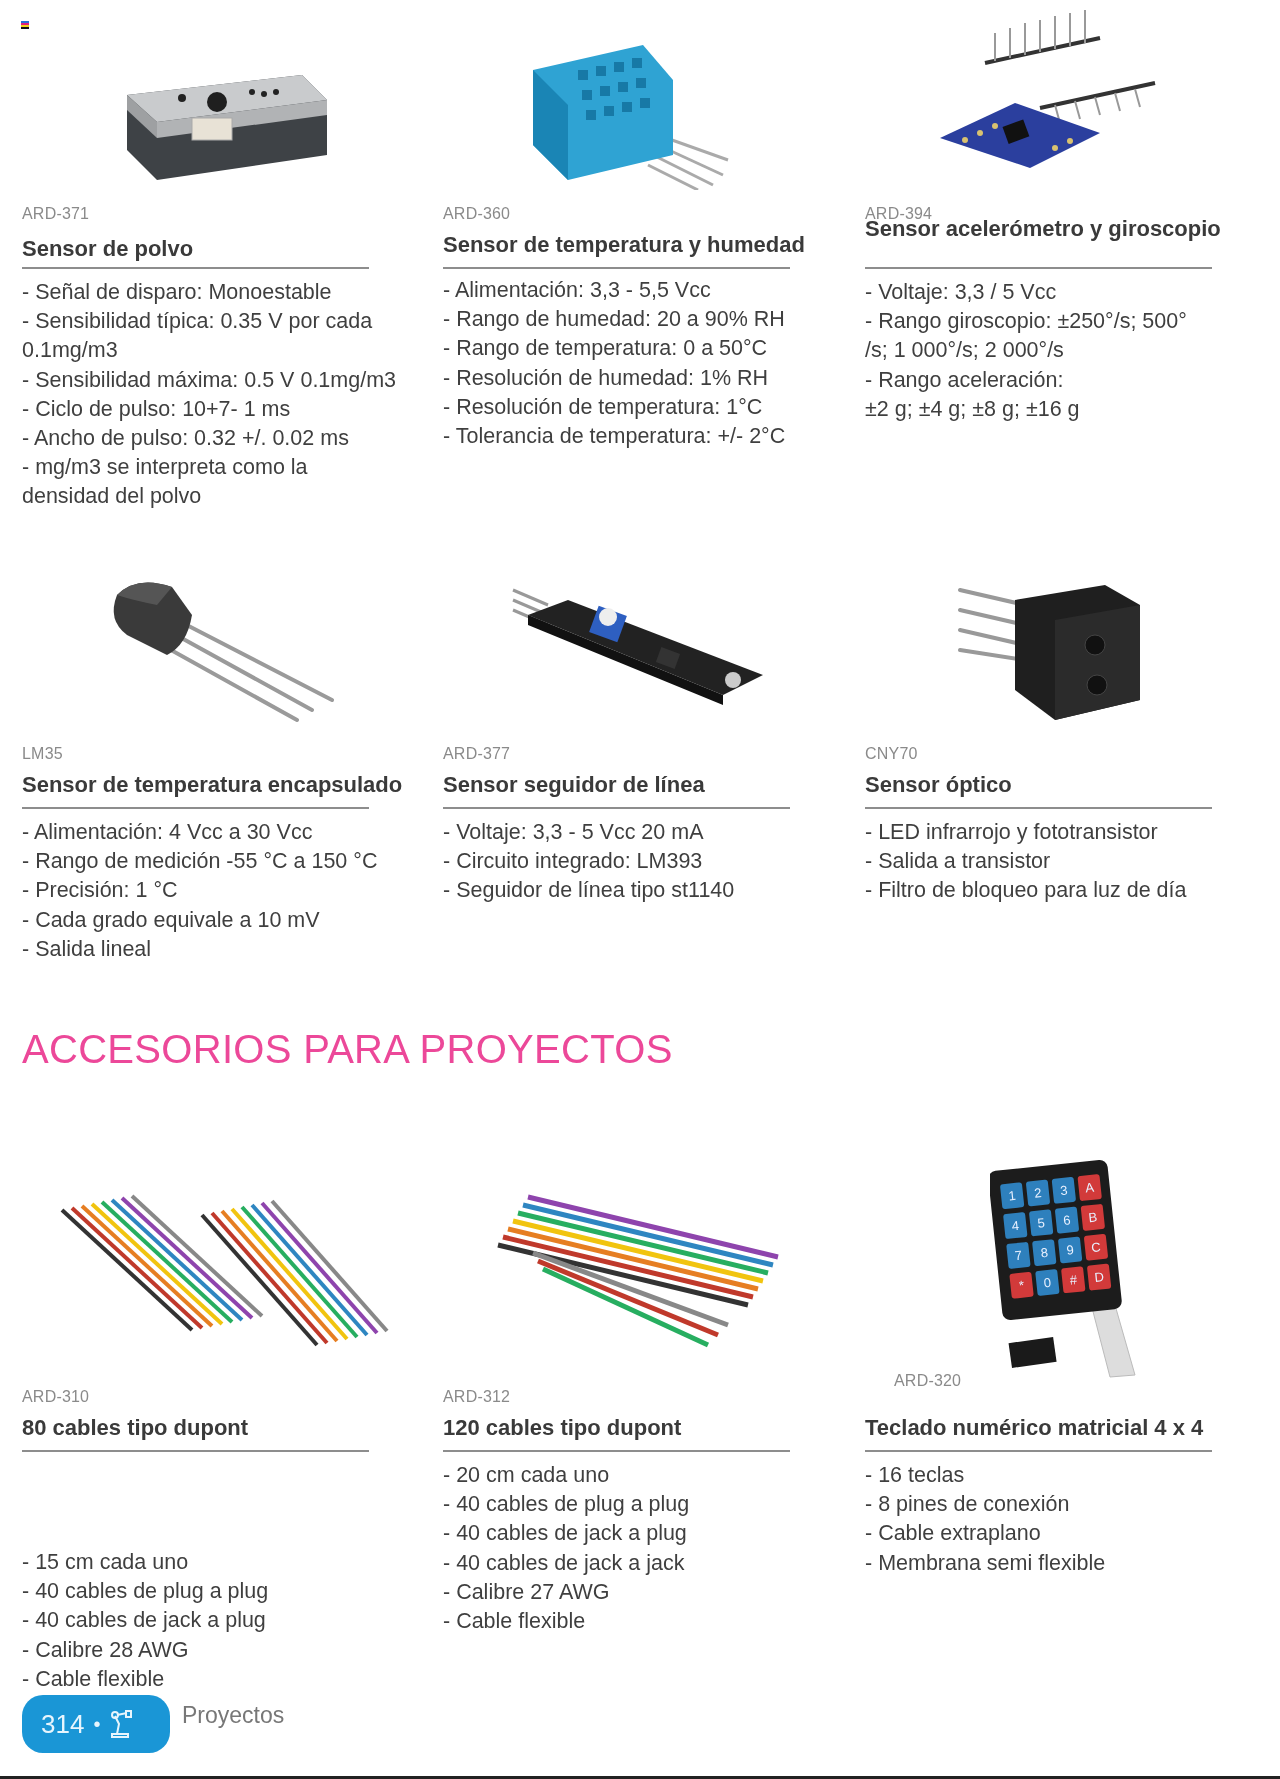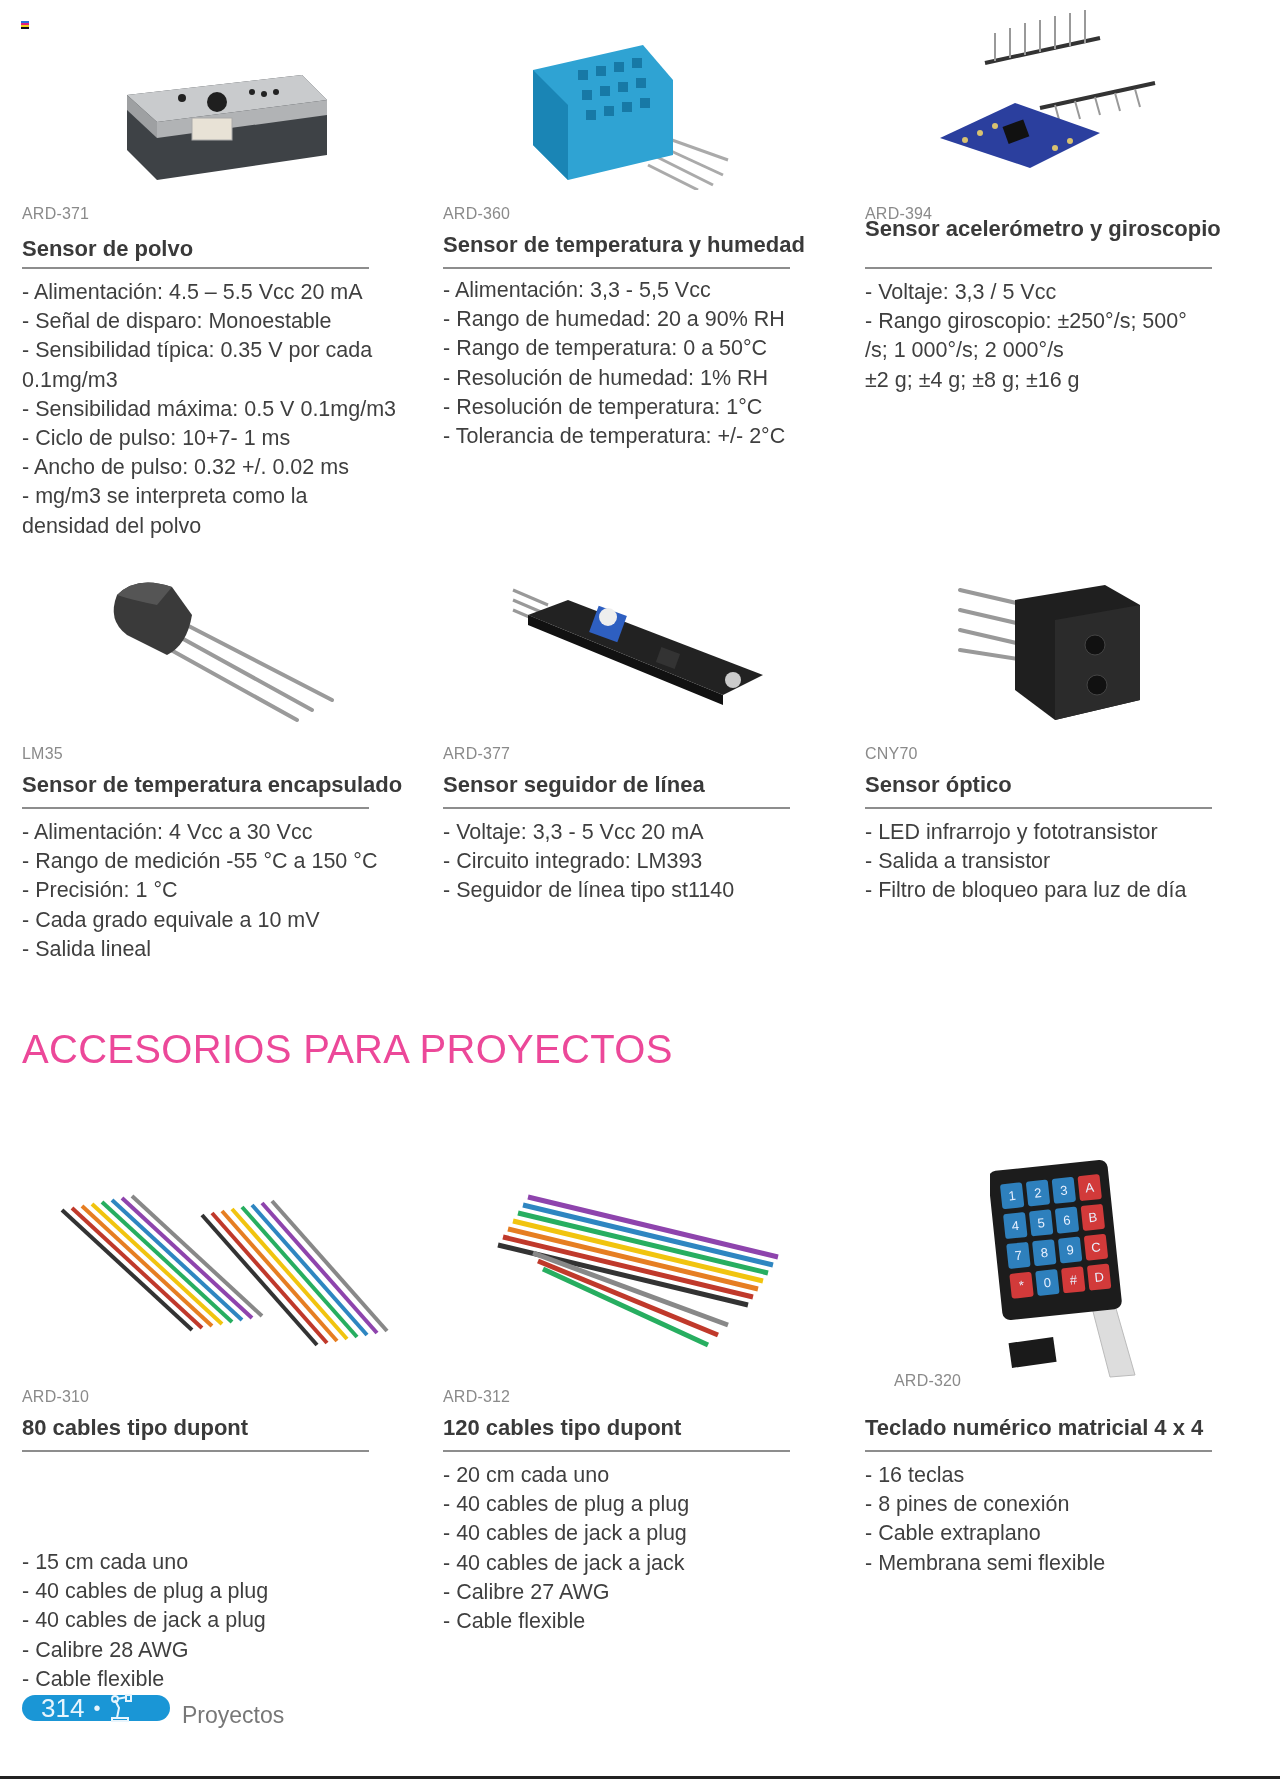--- a/index.html
+++ b/index.html
@@ -8,21 +8,21 @@
   .colorbar { position:absolute; left:21px; top:21px; width:8px; height:8px; }
   .colorbar span { display:block; height:2px; }
   .card { position:absolute; width:400px; }
   .card .img { position:absolute; }
   .code { position:absolute; left:0; font-size:16px; color:#8a8a8a; letter-spacing:0.2px; }
   .title { position:absolute; left:0; font-size:22px; font-weight:bold; color:#3a3a3a; white-space:nowrap; }
   .rule { position:absolute; left:0; width:347px; height:2px; background:#8d8d8d; }
   .bullets { position:absolute; left:0; margin:0; padding:0; list-style:none; font-size:21.5px; line-height:29.2px; color:#3f3f3f; }
   .bullets li { padding-left:15px; text-indent:-15px; white-space:nowrap; }
   .section-title { position:absolute; left:22px; top:1027px; font-size:40px; color:#ec4899; letter-spacing:0.3px; }
-  .footer-pill { position:absolute; left:22px; top:1695px; width:148px; height:26px; border-radius:21px; background:#1a96d6;
+  .footer-pill { position:absolute; left:22px; top:1695px; width:148px; height:58px; border-radius:21px; background:#1a96d6;
                  color:#e8f5fd; font-size:26px; display:flex; align-items:center; padding-left:19px; box-sizing:border-box; }
   .footer-pill .dot { margin:0 9px; font-size:20px; }
   .footer-label { position:absolute; left:182px; top:1702px; font-size:23px; color:#777; }
   .bottom-line { position:absolute; left:0; top:1776px; width:1280px; height:3px; background:#222; }
 </style>
 </head>
 <body>
 
 <div class="colorbar">
   <span style="background:#2a6fd6"></span>
@@ -41,21 +41,20 @@
     <circle cx="70" cy="58" r="4" fill="#222"></circle>
       <circle cx="140" cy="52" r="3" fill="#222"></circle>
       <circle cx="152" cy="54" r="3" fill="#222"></circle>
       <circle cx="164" cy="52" r="3" fill="#222"></circle>
     <rect x="80" y="78" width="40" height="22" fill="#e8e2d6" stroke="#aaa"></rect>
   </svg>
   <div class="code" style="top:205px;">ARD-371</div>
   <div class="title" style="top:236px;">Sensor de polvo</div>
   <div class="rule" style="top:267px;"></div>
   <ul class="bullets" style="top:278px;">
-    <li>- Alimentación: 4.5 – 5.5 Vcc 20 mA</li>
     <li>- Señal de disparo: Monoestable</li>
     <li>- Sensibilidad típica: 0.35 V por cada</li>
     <li>  0.1mg/m3</li>
     <li>- Sensibilidad máxima: 0.5 V 0.1mg/m3</li>
     <li>- Ciclo de pulso: 10+7- 1 ms</li>
     <li>- Ancho de pulso: 0.32 +/. 0.02 ms</li>
     <li>- mg/m3 se interpreta como la</li>
     <li>  densidad del polvo</li>
   </ul>
 </div>
@@ -126,20 +125,21 @@
         <circle cx="135" cy="133" r="3"></circle>
       </g>
   </svg>
   <div class="code" style="top:205px;">ARD-394</div>
   <div class="title" style="top:216px;">Sensor acelerómetro y giroscopio</div>
   <div class="rule" style="top:267px;"></div>
   <ul class="bullets" style="top:278px;">
     <li>- Voltaje: 3,3 / 5 Vcc</li>
     <li>- Rango giroscopio: ±250°/s; 500°</li>
     <li>  /s; 1 000°/s; 2 000°/s</li>
+    <li>- Rango aceleración:</li>
     <li>  ±2 g; ±4 g; ±8 g; ±16 g</li>
   </ul>
 </div>
 
 <div class="card" style="left:22px; top:0;">
   <svg class="img" style="left:75px; top:575px;" width="260" height="160" viewBox="0 0 260 160">
     <g stroke="#9a9a9a" stroke-width="4" stroke-linecap="round">
       <line x1="70" y1="55" x2="215" y2="135"></line>
       <line x1="80" y1="45" x2="235" y2="125"></line>
       <line x1="65" y1="70" x2="200" y2="145"></line>

